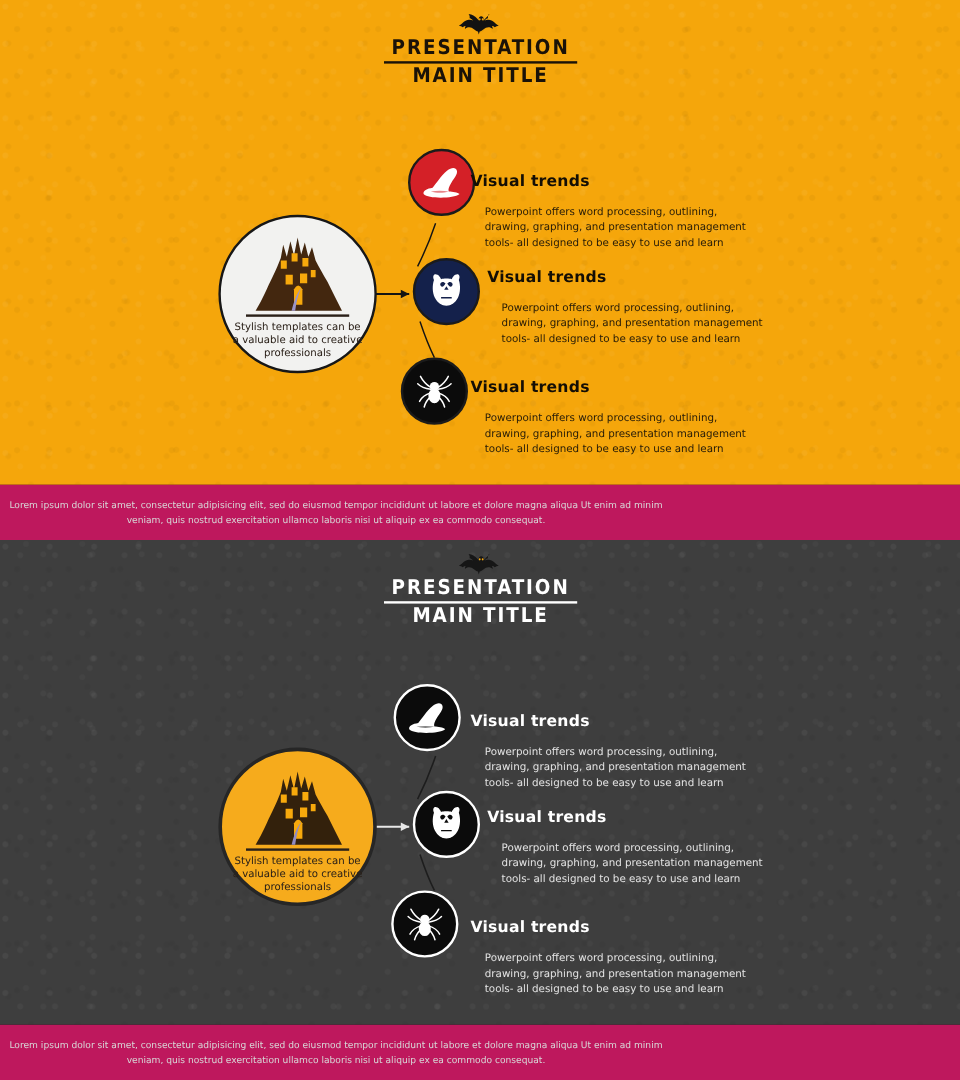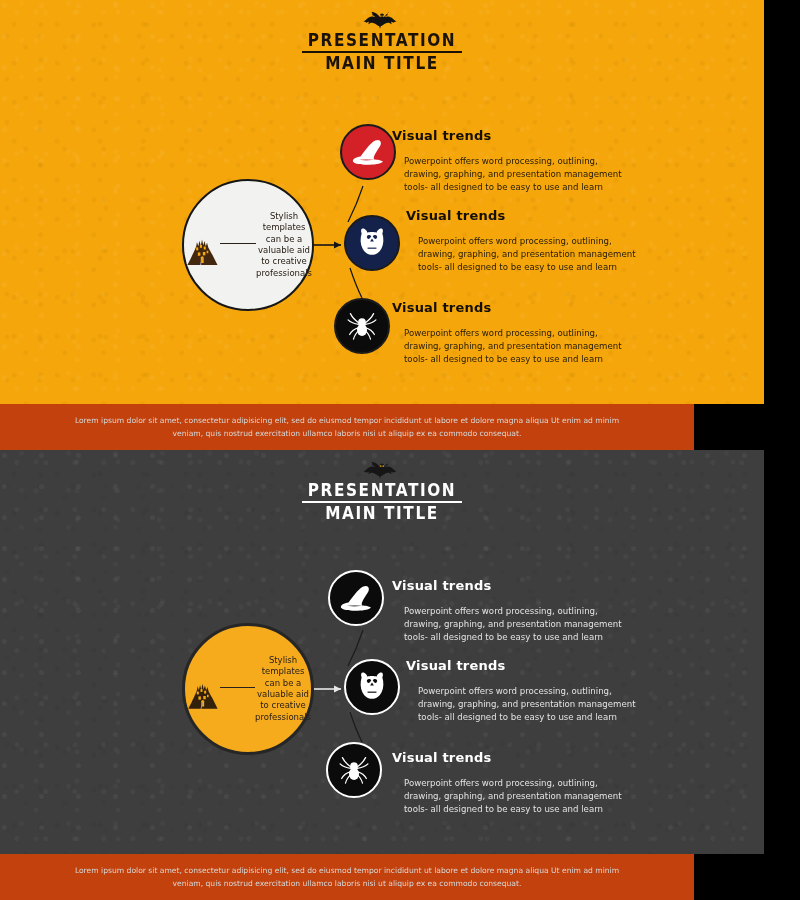--- a/index.html
+++ b/index.html
@@ -5,21 +5,21 @@
   html,body{margin:0;padding:0;}
   body{
     width:800px;height:900px;
     background:#000;
     font-family:"DejaVu Sans", sans-serif;
     overflow:hidden;
   }
   .page{position:relative;width:800px;height:900px;}
 
   
-  .slide{position:absolute;left:0;width:764px;overflow:hidden;}
+  .slide{position:absolute;left:0;width:764px;overflow:hidden;padding-left:37px;}
   .slide-light{top:0;height:404px;background:#f5a60b;}
   .slide-dark{top:450px;height:404px;background:#3e3e3e;}
 
   
   .tex{position:absolute;inset:0;pointer-events:none;opacity:.55;
     background-image:
       radial-gradient(circle at 12% 18%, rgba(255,255,255,.10) 0 2px, transparent 3px),
       radial-gradient(circle at 33% 62%, rgba(0,0,0,.07) 0 2px, transparent 3px),
       radial-gradient(circle at 58% 27%, rgba(255,255,255,.08) 0 2px, transparent 3px),
       radial-gradient(circle at 77% 71%, rgba(0,0,0,.07) 0 2px, transparent 3px),
@@ -46,21 +46,21 @@
   .slide-light .rule{background:#1a1208;}
   .slide-dark .t1,.slide-dark .t2{color:#ffffff;}
   .slide-dark .rule{background:#ffffff;}
 
   
   .diagram{position:absolute;left:0;top:0;width:800px;height:404px;}
   .connectors{position:absolute;left:0;top:0;}
 
   
   .house-node{position:absolute;width:132px;height:132px;border-radius:50%;
-    display:flex;flex-direction:row;align-items:center;justify-content:flex-start;
+    display:flex;flex-direction:column;align-items:center;justify-content:flex-start;
     box-sizing:border-box;}
   .slide-light .house-node{background:#f2f2f0;border:2px solid #171717;}
   .slide-dark  .house-node{background:#f6ab1c;border:3px solid #262626;}
   .house-art{margin-top:14px;}
   .house-div{width:86px;height:1.5px;margin:1px 0 4px;}
   .slide-light .house-div{background:#2a2018;}
   .slide-dark .house-div{background:#2a2018;}
   .house-cap{
     font-family:"DejaVu Sans", sans-serif;
     font-size:8.5px;line-height:1.35;text-align:center;width:112px;color:#2a2018;
@@ -70,35 +70,35 @@
   .icon-node{position:absolute;width:56px;height:56px;border-radius:50%;
     display:flex;align-items:center;justify-content:center;box-sizing:border-box;}
   .n-red{background:#d42027;border:2px solid #1b1b1b;}
   .n-navy{background:#14214b;border:2px solid #1b1b1b;}
   .n-black{background:#0b0b0b;border:2px solid #1b1b1b;}
   .n-dark{background:#0b0b0b;border:2.5px solid #ffffff;}
 
   
   .block{position:absolute;width:250px;}
   .block h3{
-    margin:0 0 3px;font-size:13px;font-weight:bold;
+    margin:16px 0 3px;font-size:13px;font-weight:bold;
     font-family:"DejaVu Sans", sans-serif;letter-spacing:.2px;
   }
   .block p{
     margin:12px;font-size:8.6px;line-height:1.52;
     font-family:"DejaVu Sans", sans-serif;
   }
   .slide-light .block h3{color:#140e05;}
   .slide-light .block p{color:#241a08;}
   .slide-dark .block h3{color:#ffffff;}
   .slide-dark .block p{color:#e3e3e3;}
 
   
-  .footer{position:absolute;left:0;width:694px;background:#c2410c;
-    display:flex;align-items:center;justify-content:center;}
+  .footer{position:absolute;left:0;width:800px;background:#be185d;
+    display:flex;align-items:center;}
   .footer-light{top:404px;height:46px;}
   .footer-dark{top:854px;height:46px;}
   .footer p{
     margin:0;width:560px;text-align:center;color:#d8d8d8;
     font-size:7.6px;line-height:1.75;font-family:"DejaVu Sans", sans-serif;
   }
 </style>
 </head>
 <body>
 

